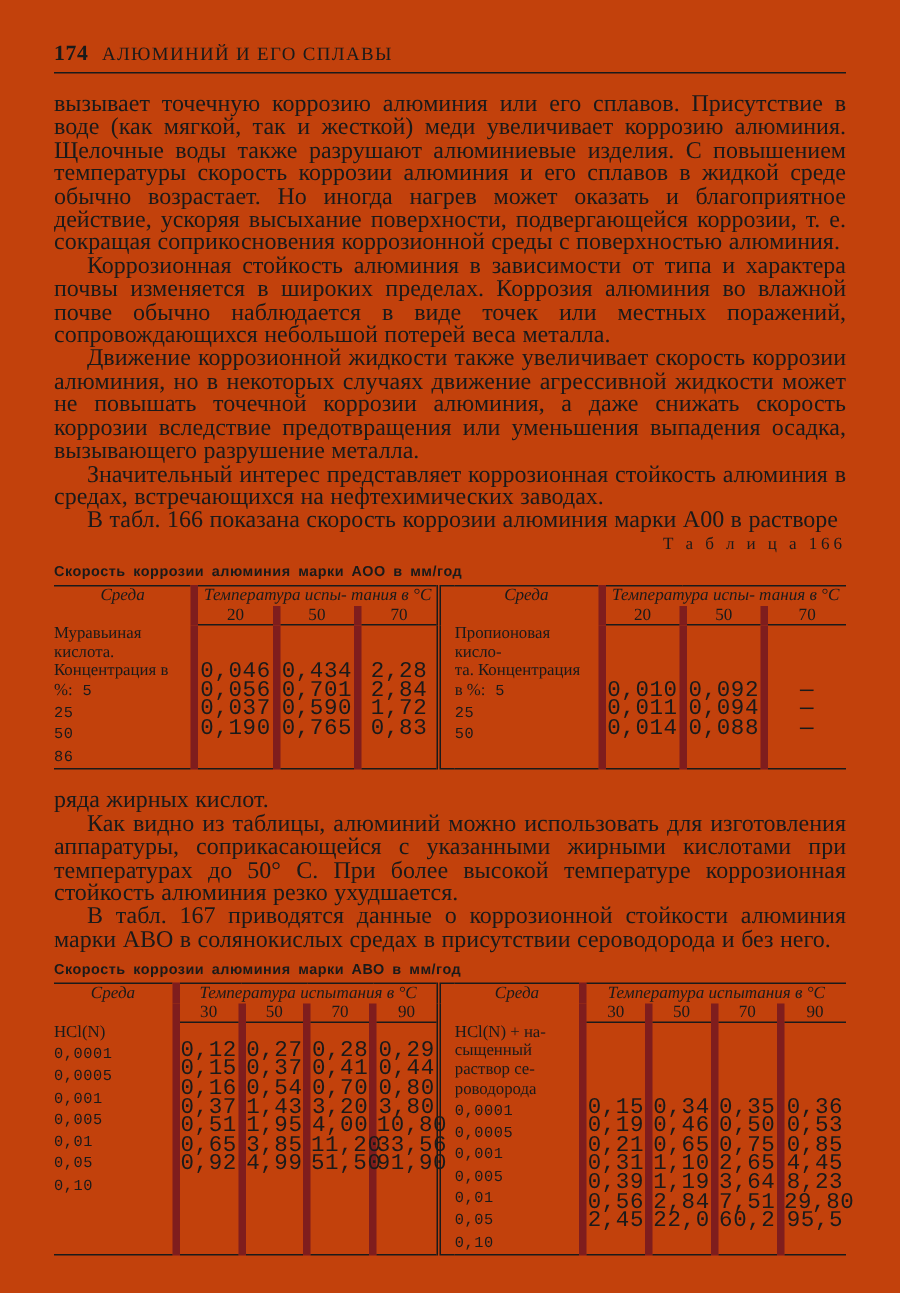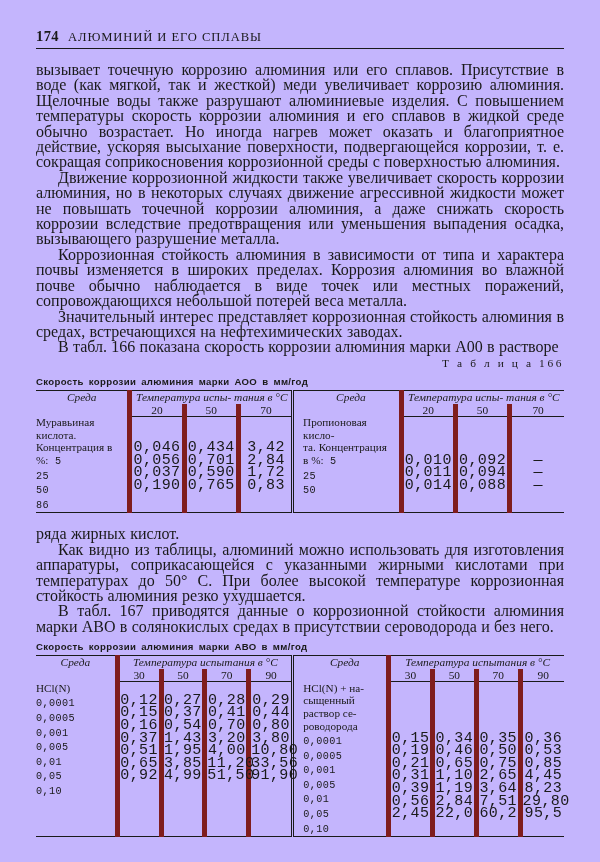--- a/index.html
+++ b/index.html
@@ -4,21 +4,21 @@
 <style>
   html, body {
     margin: 0;
     padding: 0;
     background: #ffffff;
   }
   .page {
     position: relative;
     width: 600px;
     height: 862px;
-    background: #c4b5fd;
+    background: #c2410c;
     font-family: "Liberation Serif", "DejaVu Serif", serif;
     color: #1a1a1a;
     overflow: hidden;
     box-sizing: border-box;
   }
   .content {
     position: absolute;
     left: 36px;
     top: 0;
     width: 528px;
@@ -143,22 +143,22 @@
 <div class="page">
   <div class="content">
 
     <div class="runhead">
       <span class="pageno">174</span><span class="title">АЛЮМИНИЙ И ЕГО СПЛАВЫ</span>
     </div>
     <div class="rule-head"></div>
 
     <div class="body-text">
       <p class="noindent">вызывает точечную коррозию алюминия или его сплавов. Присутствие в воде (как мягкой, так и жесткой) меди увеличивает коррозию алюминия. Щелочные воды также разрушают алюминиевые изделия.  С повышением температуры скорость коррозии алюминия и его сплавов в жидкой среде обычно возрастает. Но иногда нагрев может оказать и благоприятное действие, ускоряя высыхание поверхности, подвергающейся коррозии, т. е. сокращая соприкосновения коррозионной среды с поверхностью алюминия.</p>
+      <p>Коррозионная стойкость алюминия в зависимости от типа и характера почвы изменяется в широких пределах. Коррозия алюминия во влажной почве обычно наблюдается в виде точек или местных поражений, сопровождающихся небольшой потерей веса металла.</p>
       <p>Движение коррозионной жидкости также увеличивает  скорость коррозии алюминия, но в некоторых случаях движение агрессивной жидкости может не повышать точечной коррозии алюминия, а даже снижать скорость коррозии вследствие предотвращения или уменьшения выпадения осадка, вызывающего разрушение металла.</p>
-      <p>Коррозионная стойкость алюминия в зависимости от типа и характера почвы изменяется в широких пределах. Коррозия алюминия во влажной почве обычно наблюдается в виде точек или местных поражений, сопровождающихся небольшой потерей веса металла.</p>
       <p>Значительный интерес представляет коррозионная стойкость алюминия в средах, встречающихся на нефтехимических заводах.</p>
       <p>В табл. 166 показана скорость коррозии алюминия марки А00 в растворе</p>
     </div>
 
     <div class="tbl-number">Т а б л и ц а  166</div>
     <div class="tbl-caption">Скорость  коррозии  алюминия  марки  АОО  в  мм/год</div>
 
     <table class="sheet">
       <colgroup>
         <col style="width:90px">
@@ -202,21 +202,21 @@
 0,037
 0,190</td>
         <td class="botline vl numstack" id="t166l-50">
 
 0,434
 0,701
 0,590
 0,765</td>
         <td class="botline vl numstack" id="t166l-70">
 
-3,42
+2,28
 2,84
 1,72
 0,83</td>
         <td class="botline dbl"></td>
         <td class="botline labelstack"><span>Пропионовая   кисло-
   та.   Концентрация
   в  %:</span><span class="conc" id="t166r-conc">    5
     25
     50</span></td>
         <td class="botline vl numstack" id="t166r-20">

